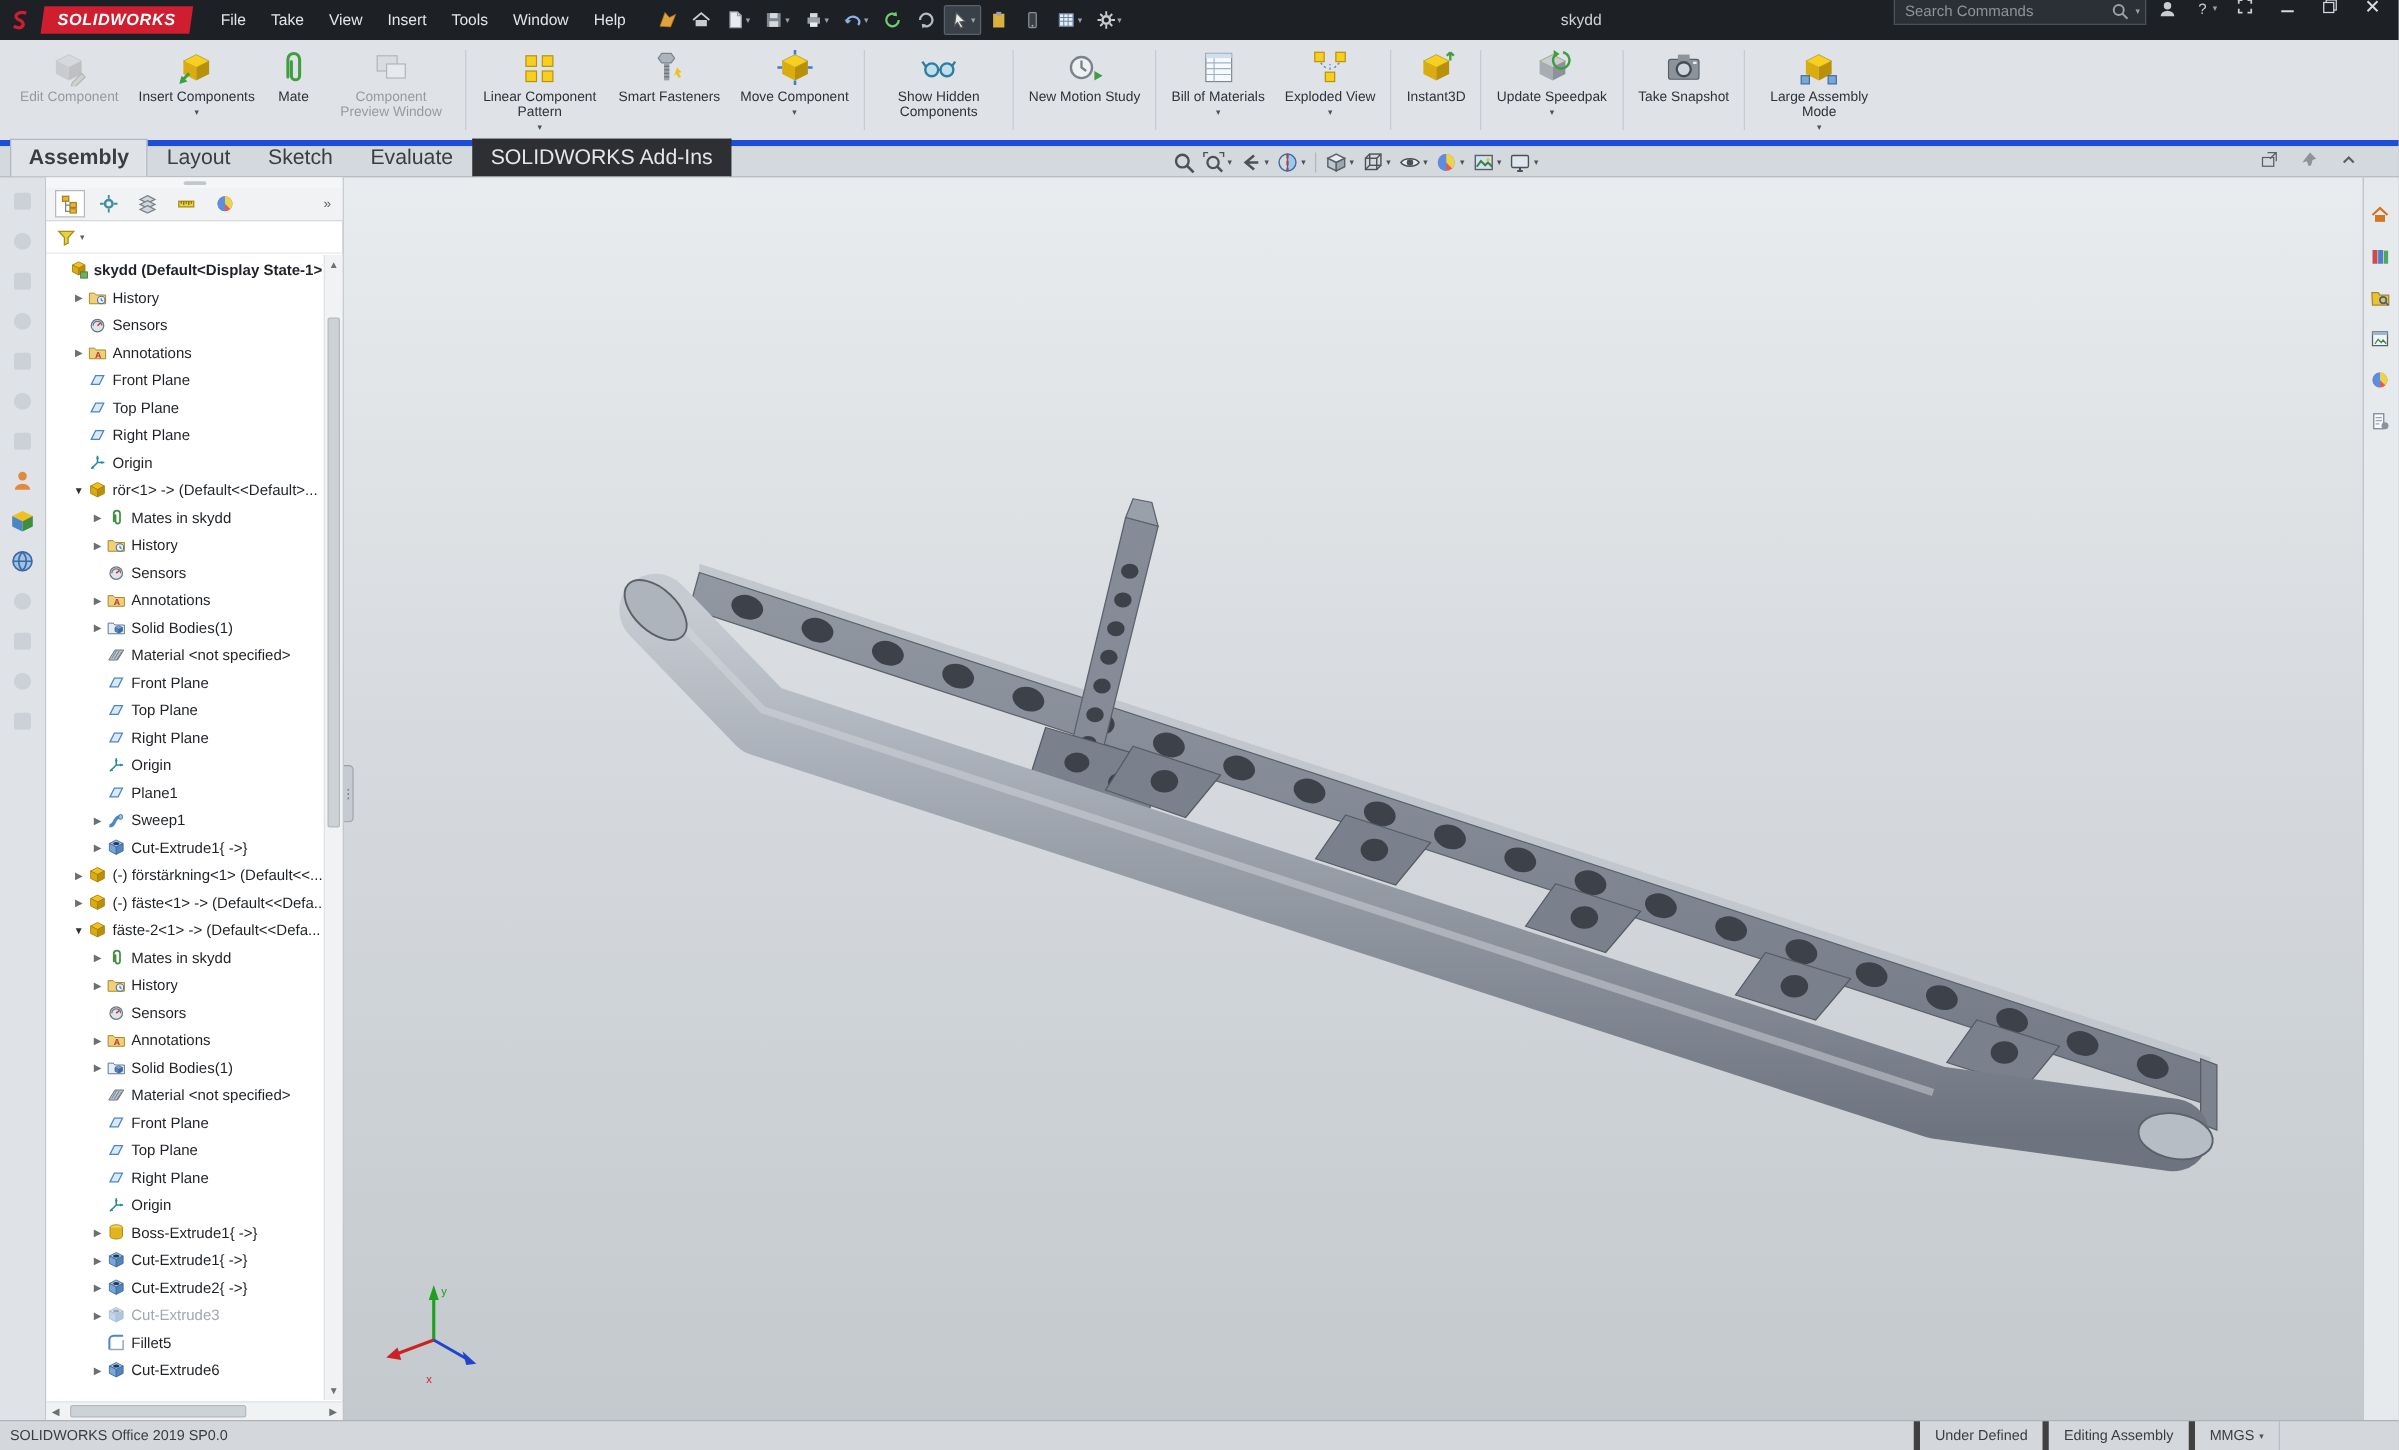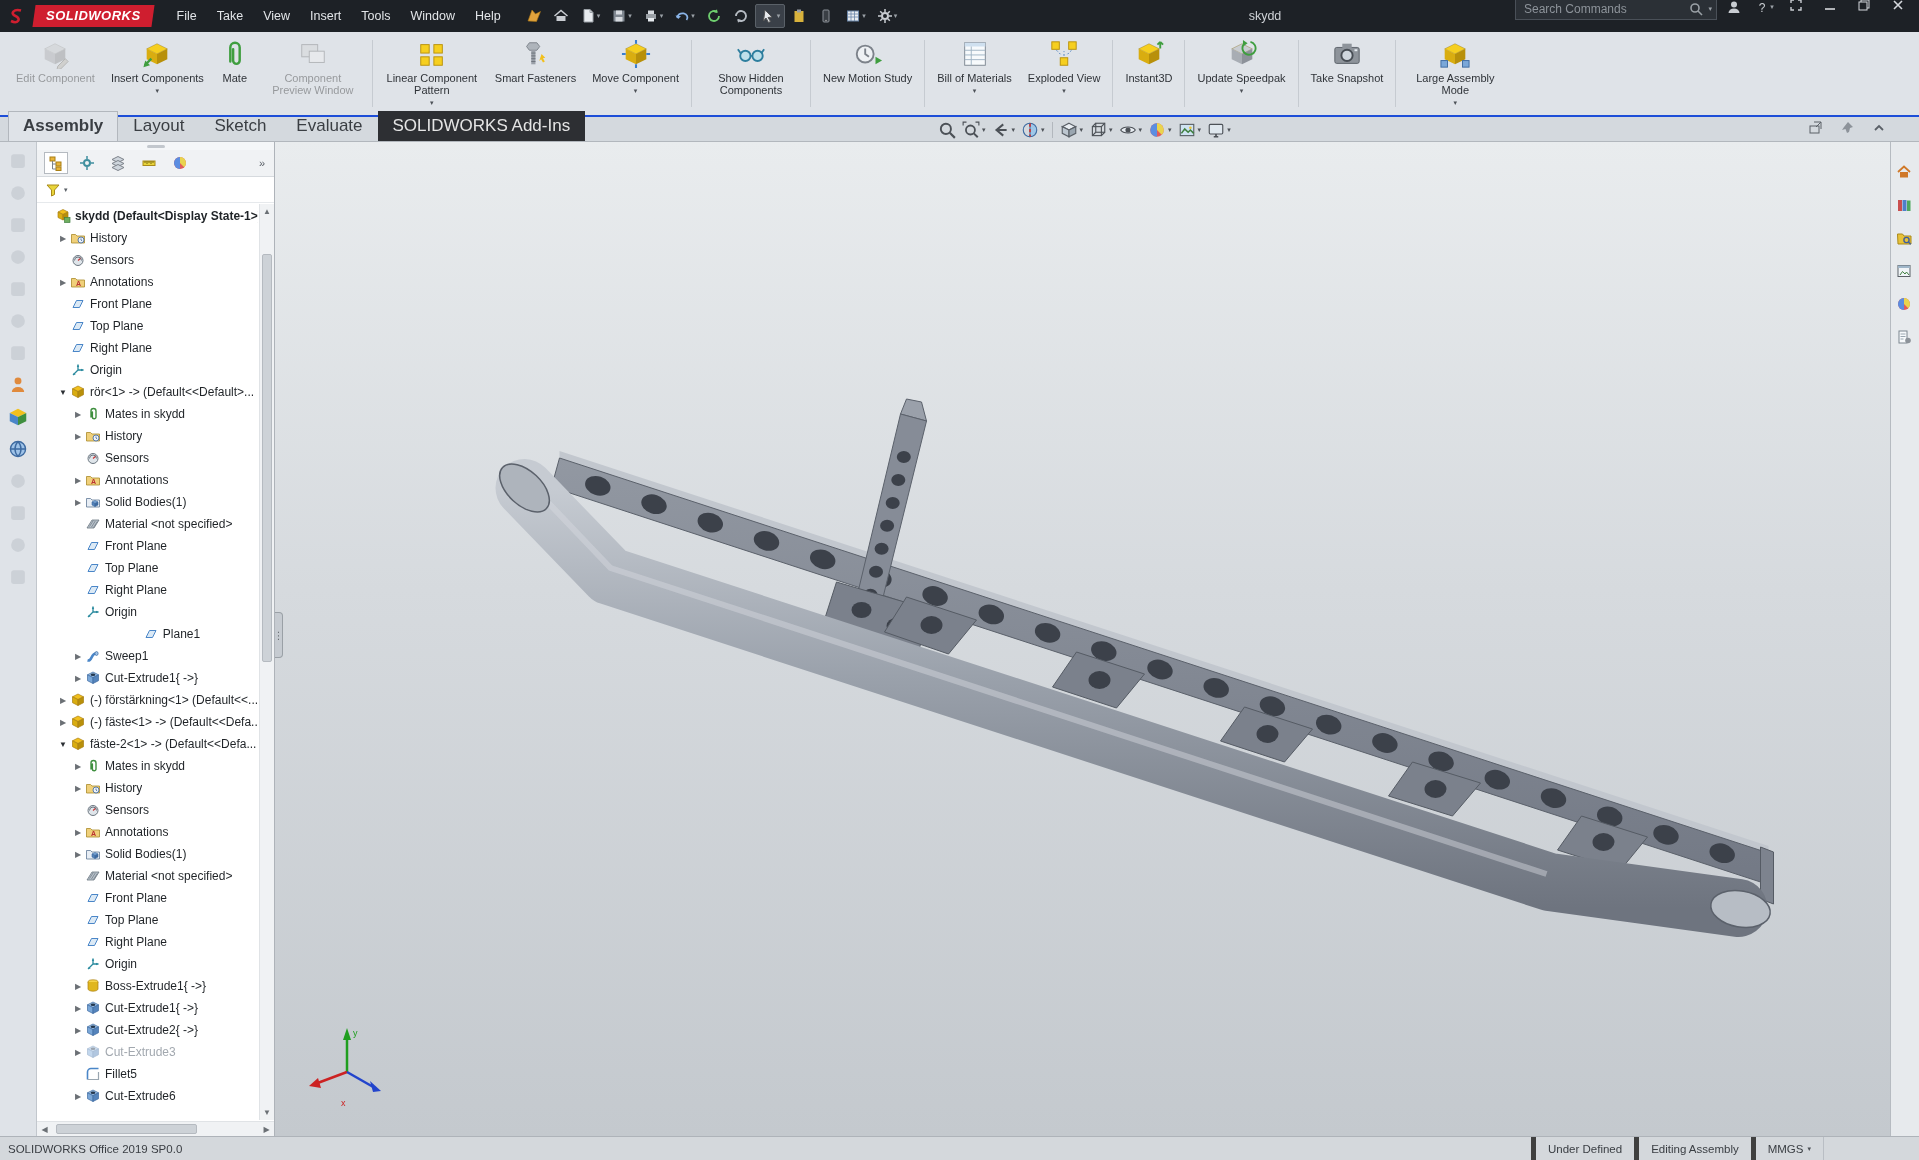--- a/index.html
+++ b/index.html
@@ -24,21 +24,21 @@
   .qi .caret{font-size:7px;color:#9aa0a6}
   #document-title{position:absolute;left:1180px;width:170px;top:0;height:32px;display:flex;align-items:center;justify-content:center;font-size:12.5px;color:#cfd3d7}
   #tb-right{position:absolute;right:6px;top:0;height:20px;display:flex;align-items:flex-end;gap:4px}
   #search-box{width:202px;height:22px;background:#2b3036;border:1px solid #4a5058;display:flex;align-items:center;padding:0 4px 0 8px;gap:4px}
   #search-box input{flex:1;min-width:0;background:transparent;border:none;outline:none;color:#c6cbd1;font-size:12px;font-family:"Liberation Sans",sans-serif}
   #search-box input::placeholder{color:#8d939a}
   .tbbtn{display:flex;align-items:center;justify-content:center;width:26px;height:26px}
   .winbtn{width:30px;height:30px;display:flex;align-items:center;justify-content:center}
 
   
-  #ribbon{position:absolute;top:32px;left:0;right:0;height:85px;background:#dfe3e8;border-bottom:2px solid #1d4ed8;display:flex;align-items:stretch;padding-left:8px}
+  #ribbon{position:absolute;top:32px;left:0;right:0;height:85px;background:#dfe3e8;border-bottom:5px solid #1d4ed8;display:flex;align-items:stretch;padding-left:8px}
   .rb{display:flex;flex-direction:column;align-items:center;justify-content:flex-start;padding:7px 8px 2px;gap:3px;cursor:default}
   .rb-label{font-size:11px;line-height:12px;color:#2f3338;text-align:center;max-width:94px}
   .rb-caret{font-size:7px;line-height:7px;color:#4c5157}
   .rb.disabled{opacity:.42;filter:grayscale(.9)}
   .rb-sep{width:1px;background:#c6cbd1;margin:8px 4px;flex:none}
 
   
   #tabrow{position:absolute;top:117px;left:0;right:0;height:25px;background:#d4d9de;border-bottom:1px solid #b2b7bd;display:flex;align-items:flex-end}
   #cm-tabs{display:flex;margin-left:8px}
   .cm-tab{padding:4px 14px 5px;font-size:17px;color:#3a3e43;border:1px solid transparent;border-bottom:none}
@@ -910,21 +910,21 @@
         <div class="tree-row" style="padding-left: 32px;">
           <span class="tr-arrow"></span>
           <span class="icn tr-icon">
             <svg viewBox="0 0 16 16">
               <path d="M3 13 8 8M8 8V2.5M8 8h5.5" fill="none" stroke="#2a8a9e" stroke-width="1.3"></path>
               <path d="M8 2.5 6.8 5h2.4zM13.5 8 11 6.8v2.4zM3 13l2.7-.4-1.8-1.8z" fill="#2a8a9e"></path>
             </svg>
           </span>
           <span class="tr-label">Origin</span>
         </div>
-        <div class="tree-row" style="padding-left: 32px; justify-content: center;">
+        <div class="tree-row" style="padding-left: 32px;">
           <span class="tr-arrow"></span>
           <span class="icn tr-icon">
             <svg viewBox="0 0 16 16">
               <polygon points="3,11.5 6.5,4.5 13,4.5 9.5,11.5" fill="#cfe2f2" fill-opacity=".75" stroke="#4a86c8"></polygon>
             </svg>
           </span>
           <span class="tr-label">Plane1</span>
         </div>
         <div class="tree-row" style="padding-left: 32px;">
           <span class="tr-arrow">▶</span>

